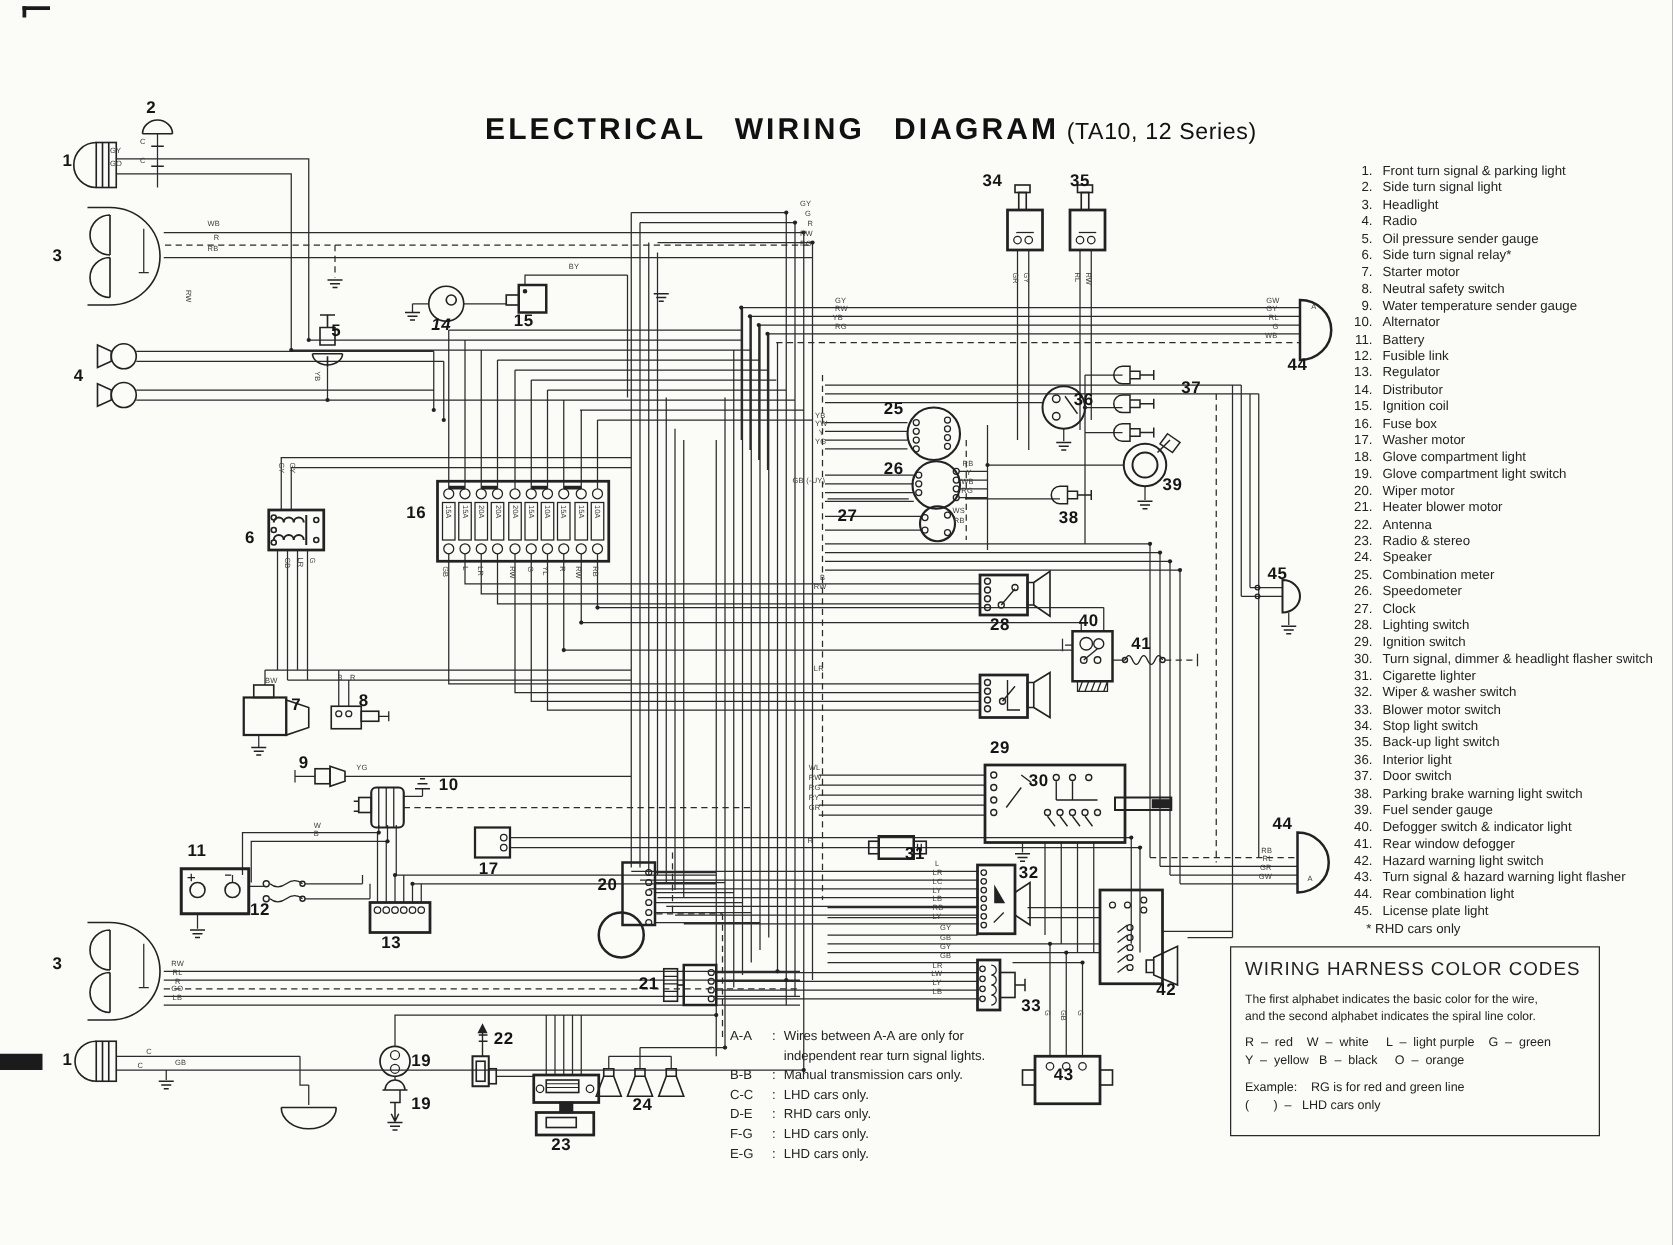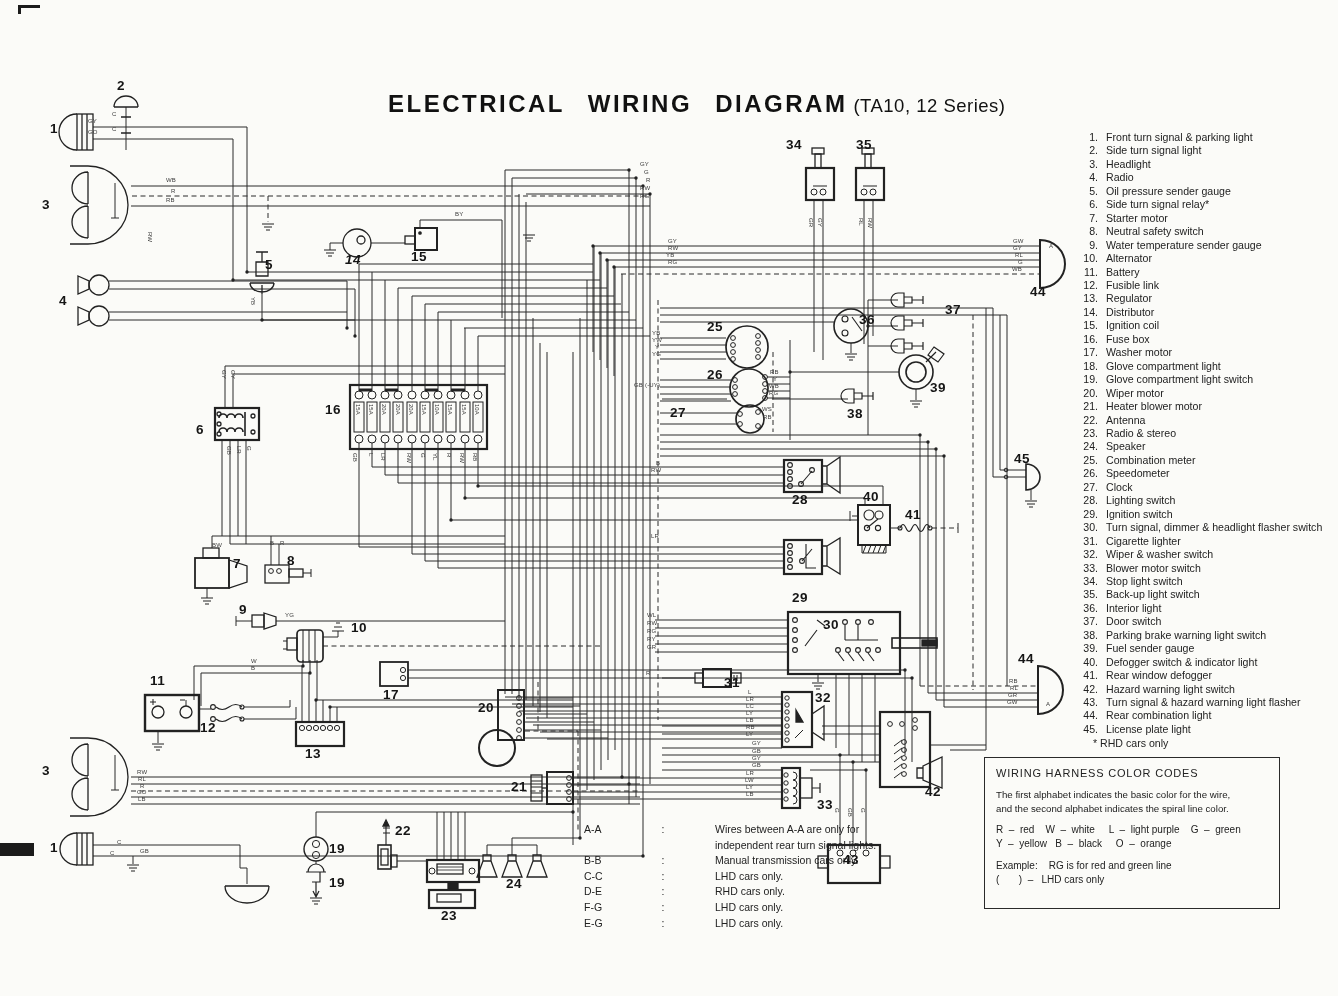--- a/index.html
+++ b/index.html
@@ -8,26 +8,26 @@
   .page svg{position:absolute;left:0;top:0;}
   .title-wrap{position:absolute;left:388px;top:90px;white-space:nowrap;}
   .title-main{font-size:24px;font-weight:800;letter-spacing:2.5px;word-spacing:14px;color:#111;}
   .title-sub{font-size:18.5px;font-weight:400;letter-spacing:0.5px;margin-left:6px;color:#111;}
   .legend{position:absolute;left:1076px;top:131px;width:260px;font-size:10.6px;line-height:13.45px;color:#222;}
   .legend-row{display:flex;}
   .legend-num{width:22px;text-align:right;margin-right:8px;flex:none;}
   .legend-foot{margin-top:1px;padding-left:17px;}
   .colorbox{position:absolute;left:984px;top:757px;width:296px;height:152px;border:1.6px solid #2a2a2a;
             box-sizing:border-box;padding:9px 11px;font-size:10px;color:#222;background:#fbfbf8;}
-  .cb-title{font-size:11px;letter-spacing:0.8px;margin-bottom:9px;}
+  .cb-title{font-size:15px;letter-spacing:0.8px;margin-bottom:9px;}
   .cb-desc{font-size:9.7px;line-height:13.5px;}
   .cb-codes{margin-top:8px;font-size:10px;line-height:14px;white-space:pre;}
   .cb-example{margin-top:8px;font-size:10px;line-height:14px;white-space:pre;}
   .notes{position:absolute;left:584px;top:822px;font-size:10.5px;line-height:15.6px;color:#222;}
-  .note-row{display:flex;gap:44px;}
+  .note-row{display:flex;}
   .note-key{width:27px;flex:none;}
   .note-colon{width:16px;flex:none;text-align:center;}
   .note-text{white-space:nowrap;}
   .comp-label{position:absolute;font-size:13.5px;font-weight:700;letter-spacing:0.5px;color:#151515;white-space:nowrap;}
   .wire-label{position:absolute;font-size:6px;color:#3a3a3a;white-space:nowrap;letter-spacing:0.2px;}
   .wire-label.v{writing-mode:vertical-rl;text-orientation:mixed;letter-spacing:0;}
 </style>
 </head>
 <body>
 

